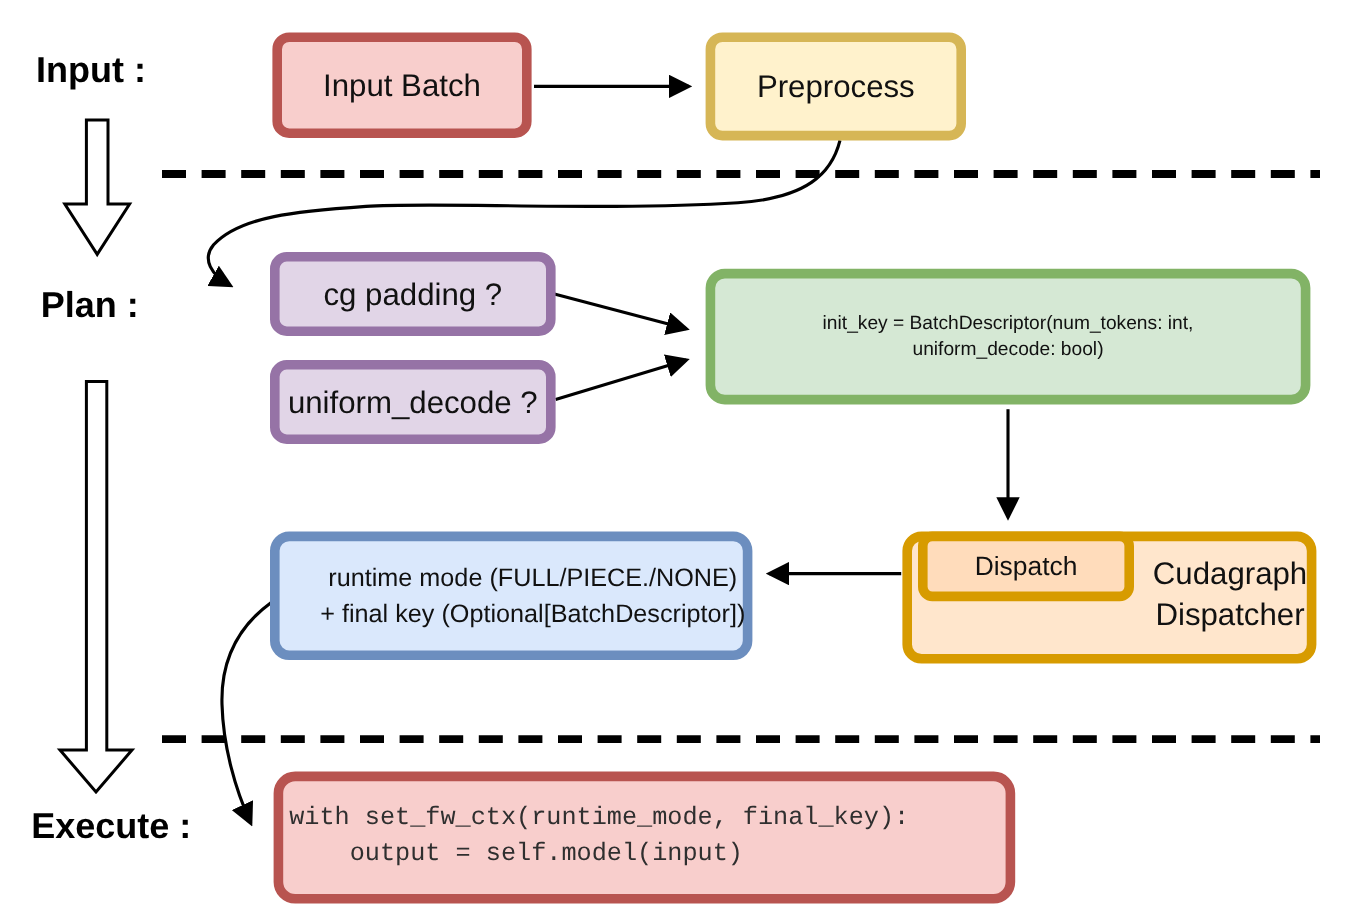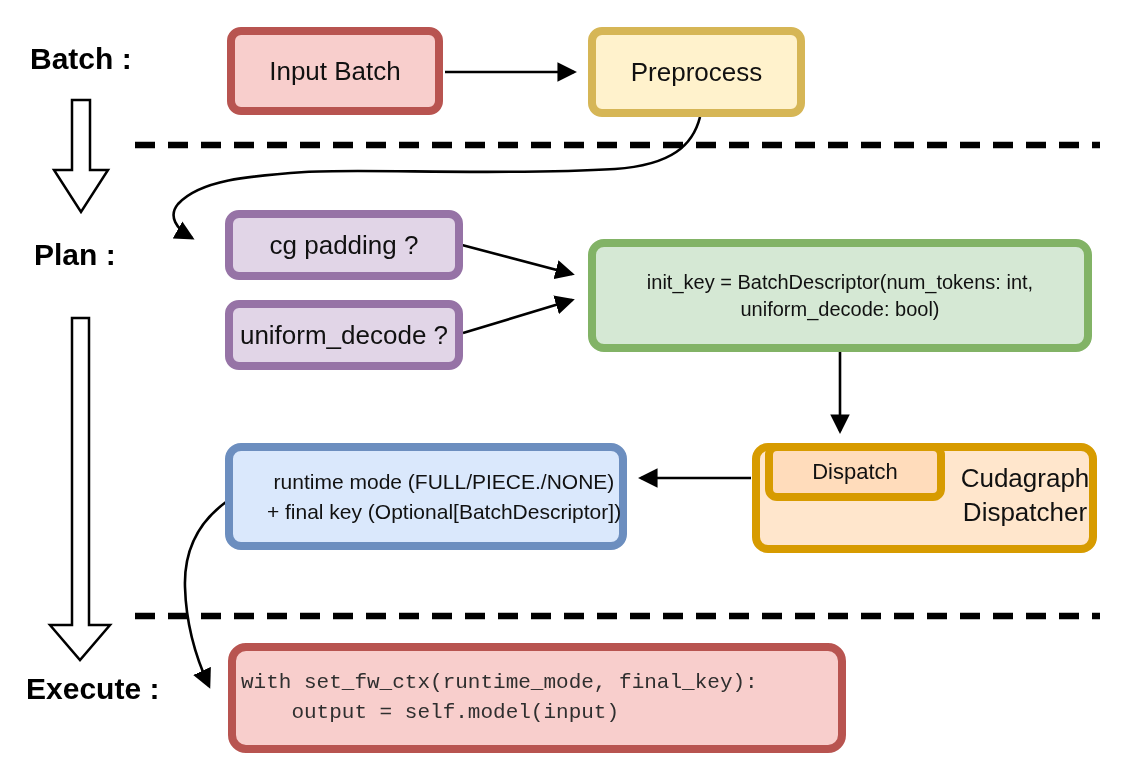--- a/index.html
+++ b/index.html
@@ -40,21 +40,21 @@
     color: #111111;
     text-align: center;
     line-height: 1.25;
   }
   .node .ln { white-space: pre; }
 
   .node-input-batch   { left: 227px; top:  27px; width: 216px; height:  88px; font-size: 26px; }
   .node-preprocess    { left: 588px; top:  27px; width: 217px; height:  90px; font-size: 26px; }
   .node-cg-padding    { left: 225px; top: 210px; width: 238px; height:  70px; font-size: 26px; }
   .node-uniform-decode{ left: 225px; top: 300px; width: 238px; height:  70px; font-size: 26px; }
-  .node-init-key      { left: 588px; top: 239px; width: 504px; height: 113px; font-size: 20px; border-radius: 16px; line-height: 1.33; text-align: right; }
+  .node-init-key      { left: 588px; top: 224px; width: 504px; height: 113px; font-size: 16px; border-radius: 16px; line-height: 1.33; text-align: right; }
   .node-runtime-mode  { left: 225px; top: 443px; width: 402px; height: 107px; font-size: 21px; border-radius: 16px; line-height: 1.4; }
   .node-cudagraph     { left: 752px; top: 443px; width: 345px; height: 110px; border-radius: 16px; }
   .node-dispatch      { left: 765px; top: 443px; width: 180px; height:  58px; font-size: 22px; border-radius: 12px; }
   .cudagraph-text {
     position: absolute;
     left: 933px; top: 462px; width: 162px;
     font-size: 26px; line-height: 1.3;
     text-align: center; color: #111111; padding-left: 11px;
   }
   .node-execute-code  {
@@ -90,21 +90,21 @@
 
     <path d="M445,72 L574,72" stroke="#000" stroke-width="2.6" fill="none" marker-end="url(#arr)"></path>
     <path d="M700,117 C693,145 672,165 615,169 C500,176 360,168 305,172 C248,176 200,180 178,204 C168,216 176,229 192,238" stroke="#000" stroke-width="2.6" fill="none" marker-end="url(#arr)"></path>
     <path d="M462,245 L572,274" stroke="#000" stroke-width="2.6" fill="none" marker-end="url(#arr)"></path>
     <path d="M463,333 L572,300" stroke="#000" stroke-width="2.6" fill="none" marker-end="url(#arr)"></path>
     <path d="M840,341 L840,431" stroke="#000" stroke-width="2.6" fill="none" marker-end="url(#arr)"></path>
     <path d="M751,478 L641,478" stroke="#000" stroke-width="2.6" fill="none" marker-end="url(#arr)"></path>
     <path d="M226,502 C196,524 184,554 185,587 C186,622 196,658 209,686" stroke="#000" stroke-width="2.6" fill="none" marker-end="url(#arr)"></path>
   </svg>
 
-  <div class="stage-label" style="left:30px; top:42px;">Batch :</div>
+  <div class="stage-label" style="left:30px; top:42px;">Input :</div>
   <div class="stage-label" style="left:34px; top:238px;">Plan :</div>
   <div class="stage-label" style="left:26px; top:672px;">Execute :</div>
 
   <div class="node node-input-batch" style="background: rgb(248, 206, 204); border-color: rgb(184, 84, 80);">
     <span class="ln">Input Batch</span>
   </div>
 
   <div class="node node-preprocess" style="background: rgb(255, 242, 204); border-color: rgb(214, 182, 86);">
     <span class="ln">Preprocess</span>
   </div>

